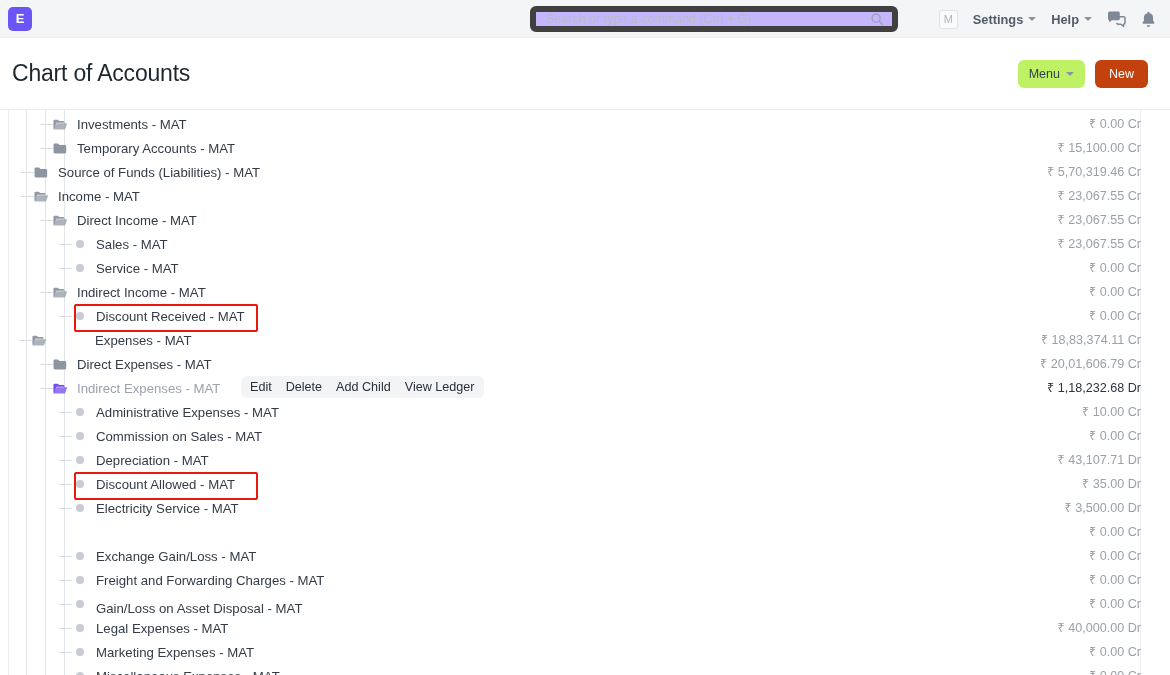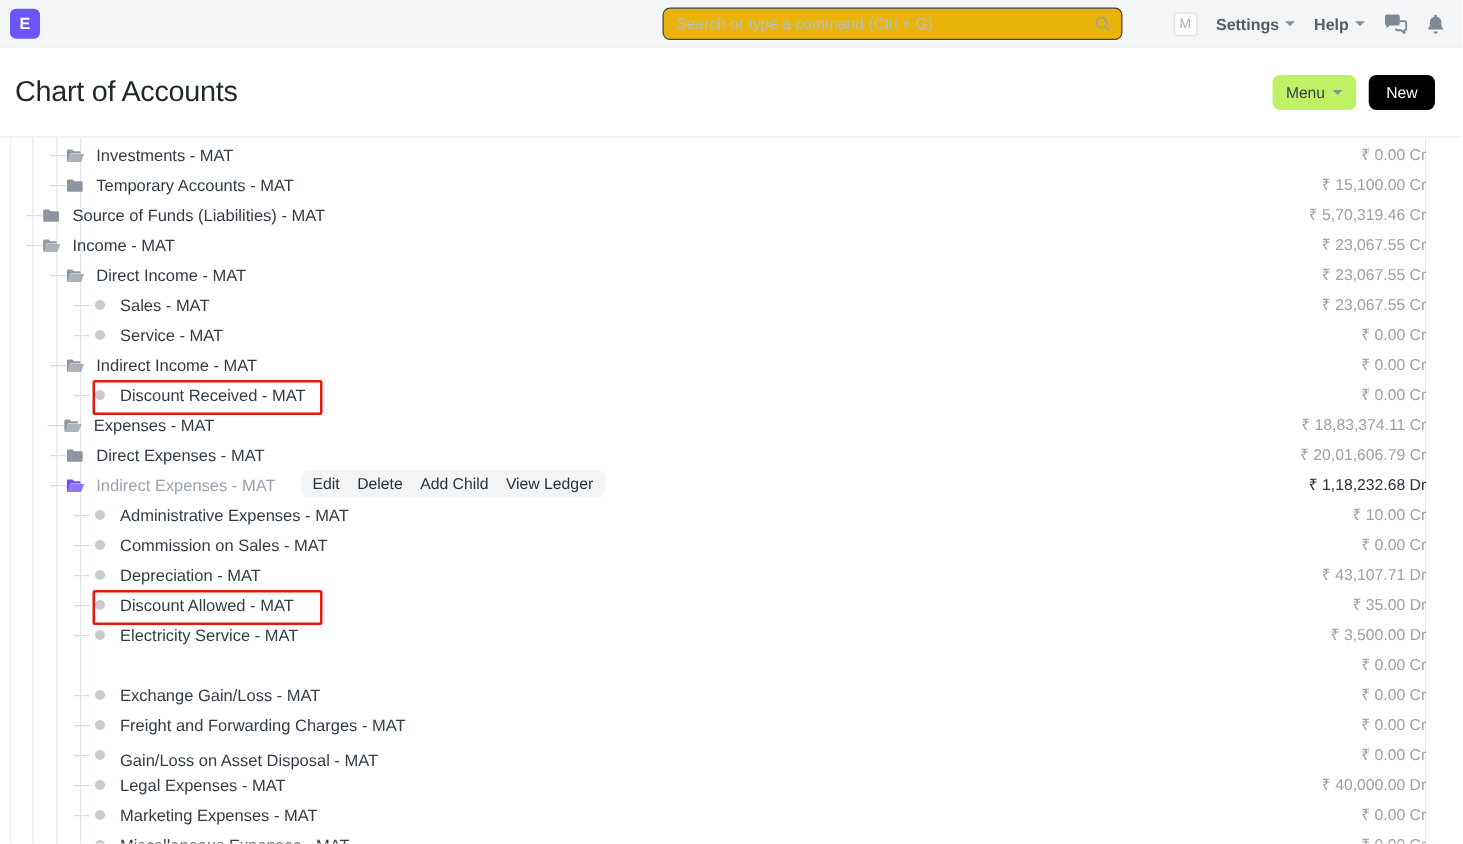--- a/index.html
+++ b/index.html
@@ -28,22 +28,22 @@
     color: #fff;
     font-size: 13px;
     font-weight: bold;
     display: flex; align-items: center; justify-content: center;
     line-height: 1;
   }
   .search-wrap {
     position: absolute;
     left: 530px; top: 6px;
     width: 368px; height: 26px;
-    background: #eab308;
-    border: 1px solid #404040;
+    background: #c4b5fd;
+    border: 6px solid #404040;
     border-radius: 6px;
     display: flex; align-items: center;
     padding: 0 8px 0 10px;
   }
   .search-input {
     flex: 1;
     border: none; outline: none; background: transparent;
     font-family: "Liberation Sans", sans-serif;
     font-size: 12.5px;
     color: #4f5864;
@@ -103,21 +103,21 @@
     height: 28px;
     padding: 0 11px;
     font-family: "Liberation Sans", sans-serif;
     font-size: 12.5px;
     color: #36414c;
     display: flex; align-items: center; gap: 6px;
     cursor: pointer;
     margin-right: 10px;
   }
   .btn-new {
-    background: #000000;
+    background: #c2410c;
     border: none;
     border-radius: 6px;
     height: 28px;
     padding: 0 14px;
     font-family: "Liberation Sans", sans-serif;
     font-size: 12.5px;
     color: #fff;
     cursor: pointer;
   }
 
@@ -384,21 +384,21 @@
           <div class="elbow"></div>
           <span class="node-icon">
             <span class="dot"></span>
           </span>
           <span class="node-text">Discount Received - MAT</span>
         </div>
         <div class="amount">₹ 0.00 Cr</div>
       </div>
       <div class="hl-box" style="left: 65px; top: 194px; width: 184px; height: 28px;"></div>
       <div class="row">
-        <div class="label-zone" style="margin-left: 42px;">
+        <div class="label-zone" style="margin-left: 23px; gap: 39px;">
           <div class="elbow"></div>
           <span class="node-icon">
             <svg width="15" height="13" viewBox="0 0 16 14" fill="#8d95a0">
               <path d="M0.4 3.0a1.2 1.2 0 0 1 1.2-1.2h3.6l1.3 1.5h4.6a1.2 1.2 0 0 1 1.2 1.2v0.6H3.6L1.2 11.6 0.4 10.4z" opacity="0.95"></path>
               <path d="M3.9 5.6h11.4L13.0 11.8a1.1 1.1 0 0 1-1.0 0.7H1.4a1.0 1.0 0 0 1-0.9-1.4z" opacity="0.72"></path>
             </svg>
           </span>
           <span class="node-text">Expenses - MAT</span>
         </div>
         <div class="amount">₹ 18,83,374.11 Cr</div>

